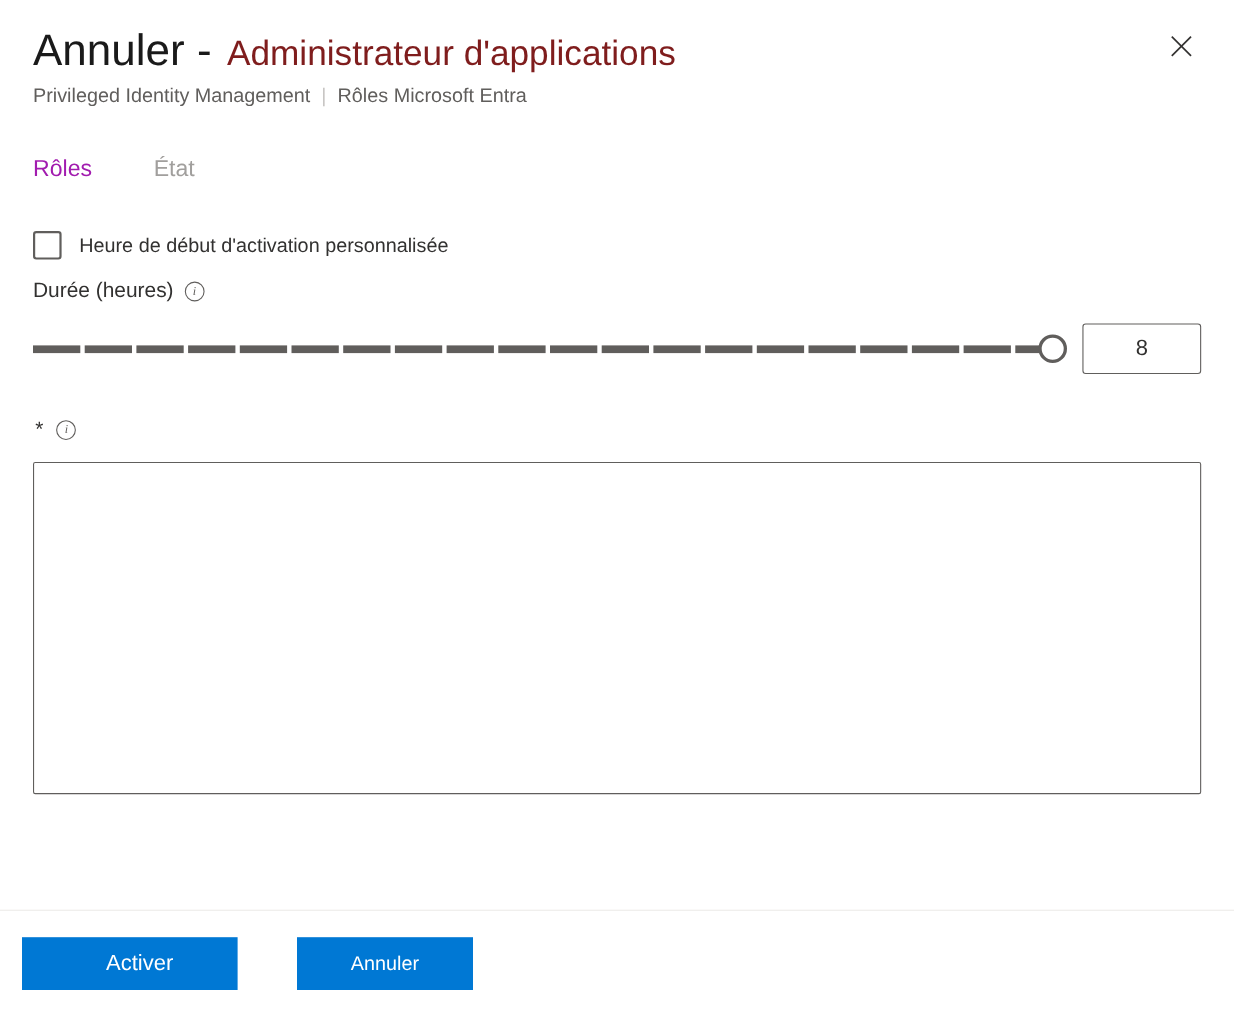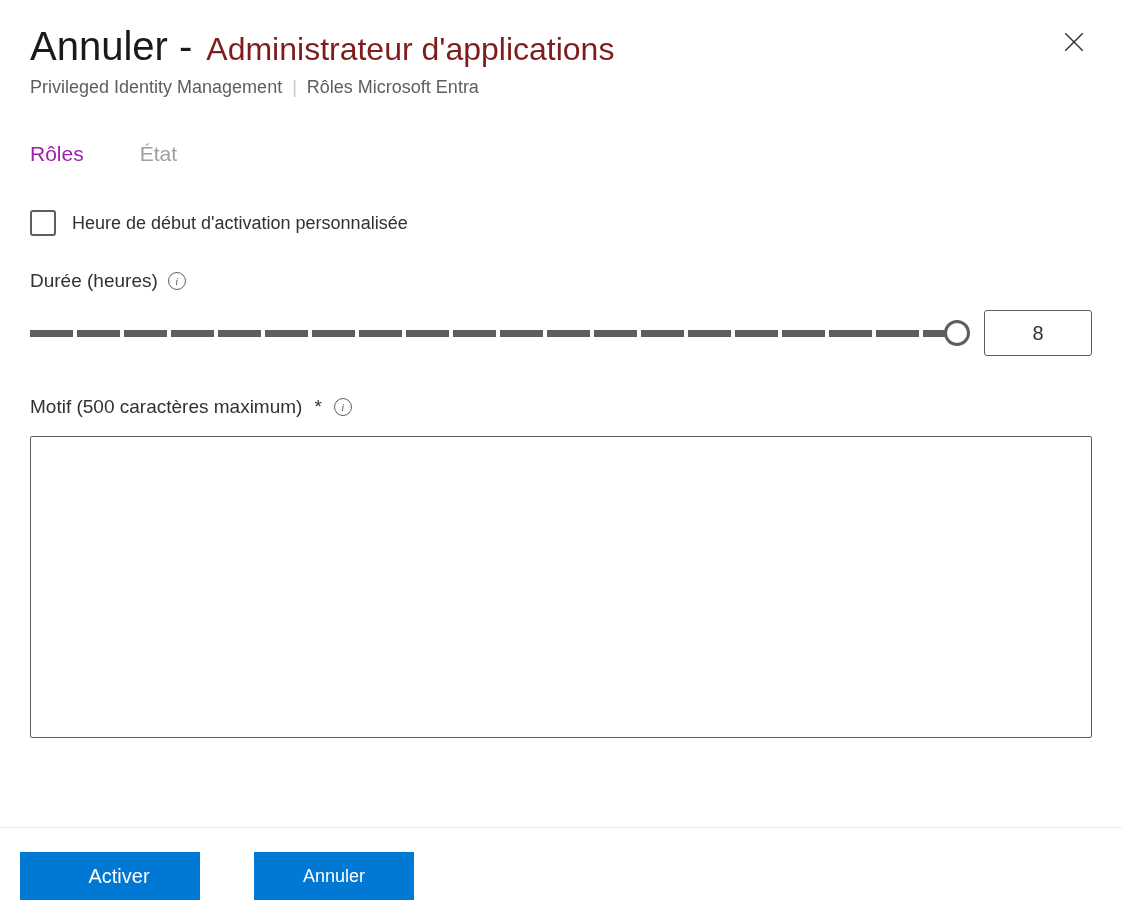--- a/index.html
+++ b/index.html
@@ -75,21 +75,21 @@
       color: #a19f9d;
       cursor: default;
     }
     .content {
       padding: 30px 30px 0 30px;
     }
     .checkbox-row {
       display: flex;
       align-items: center;
       gap: 16px;
-      margin-bottom: 34px;
+      margin-bottom: 18px;
     }
     .checkbox {
       width: 26px;
       height: 26px;
       border: 2px solid #605e5c;
       border-radius: 3px;
       background: #fff;
       cursor: pointer;
     }
     .checkbox-label {
@@ -186,21 +186,21 @@
       border: none;
       color: #fff;
       background: #0078d4;
       cursor: pointer;
       font-size: 20px;
       height: 48px;
       display: flex;
       align-items: center;
       justify-content: center;
     }
-    .btn-primary { width: 180px; padding-left: 18px; }
+    .btn-primary { width: 196px; padding-left: 18px; }
     .btn-secondary { width: 160px; font-size: 18px; }
     .req-star { margin: 0 2px; }
   </style>
 </head>
 <body>
 
 <div class="header">
   <div class="title-row">
     <span class="title-main">Annuler -</span>
     <span class="title-role">Administrateur d'applications</span>
@@ -258,21 +258,20 @@
           <div class="slider-seg"></div>
           <div class="slider-seg"></div>
           <div class="slider-seg"></div>
       </div>
       <div class="slider-thumb"></div>
     </div>
     <input class="slider-value" value="8" style="">
   </div>
 
   <div class="field-label-row">
-    <span>Motif (500 caractères maximum)</span>
     <span class="req-star">*</span>
     <span class="info-icon">i</span>
   </div>
 
   <textarea class="textarea" style=""></textarea>
 
 </div>
 
 <div class="footer">
   <button class="btn btn-primary">Activer</button>

